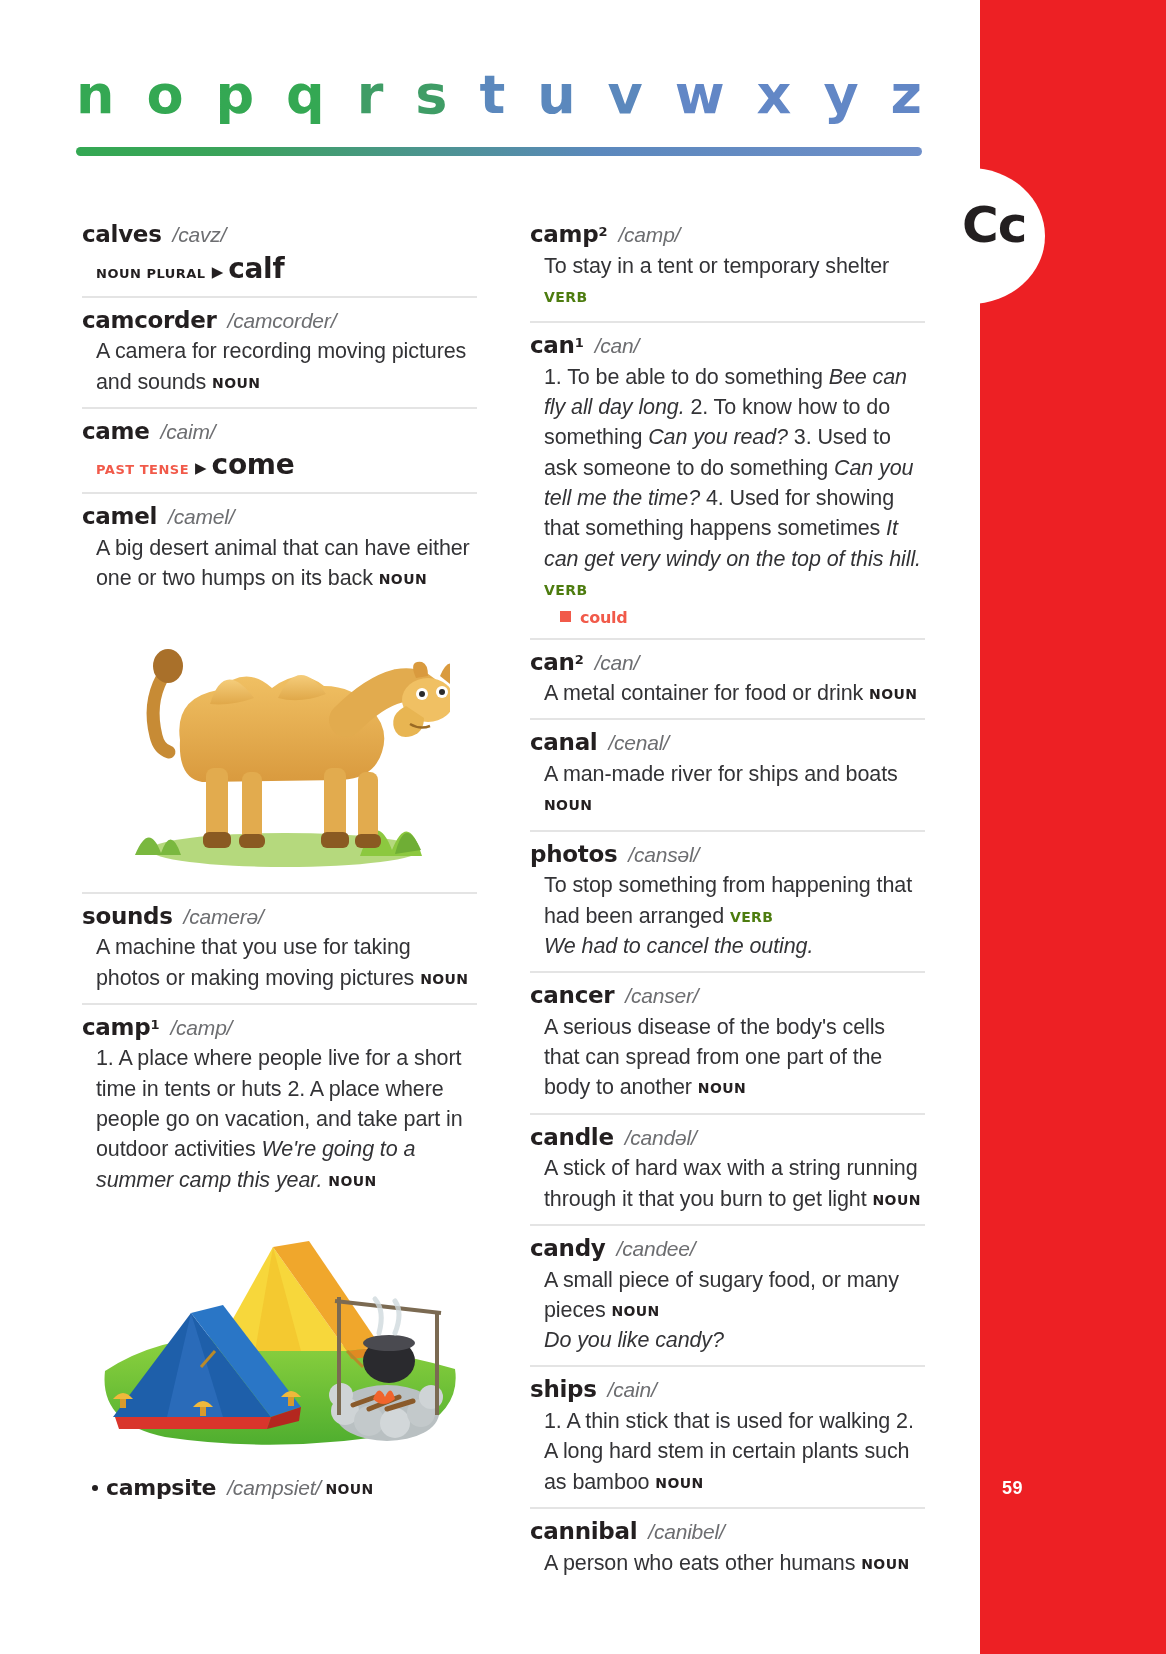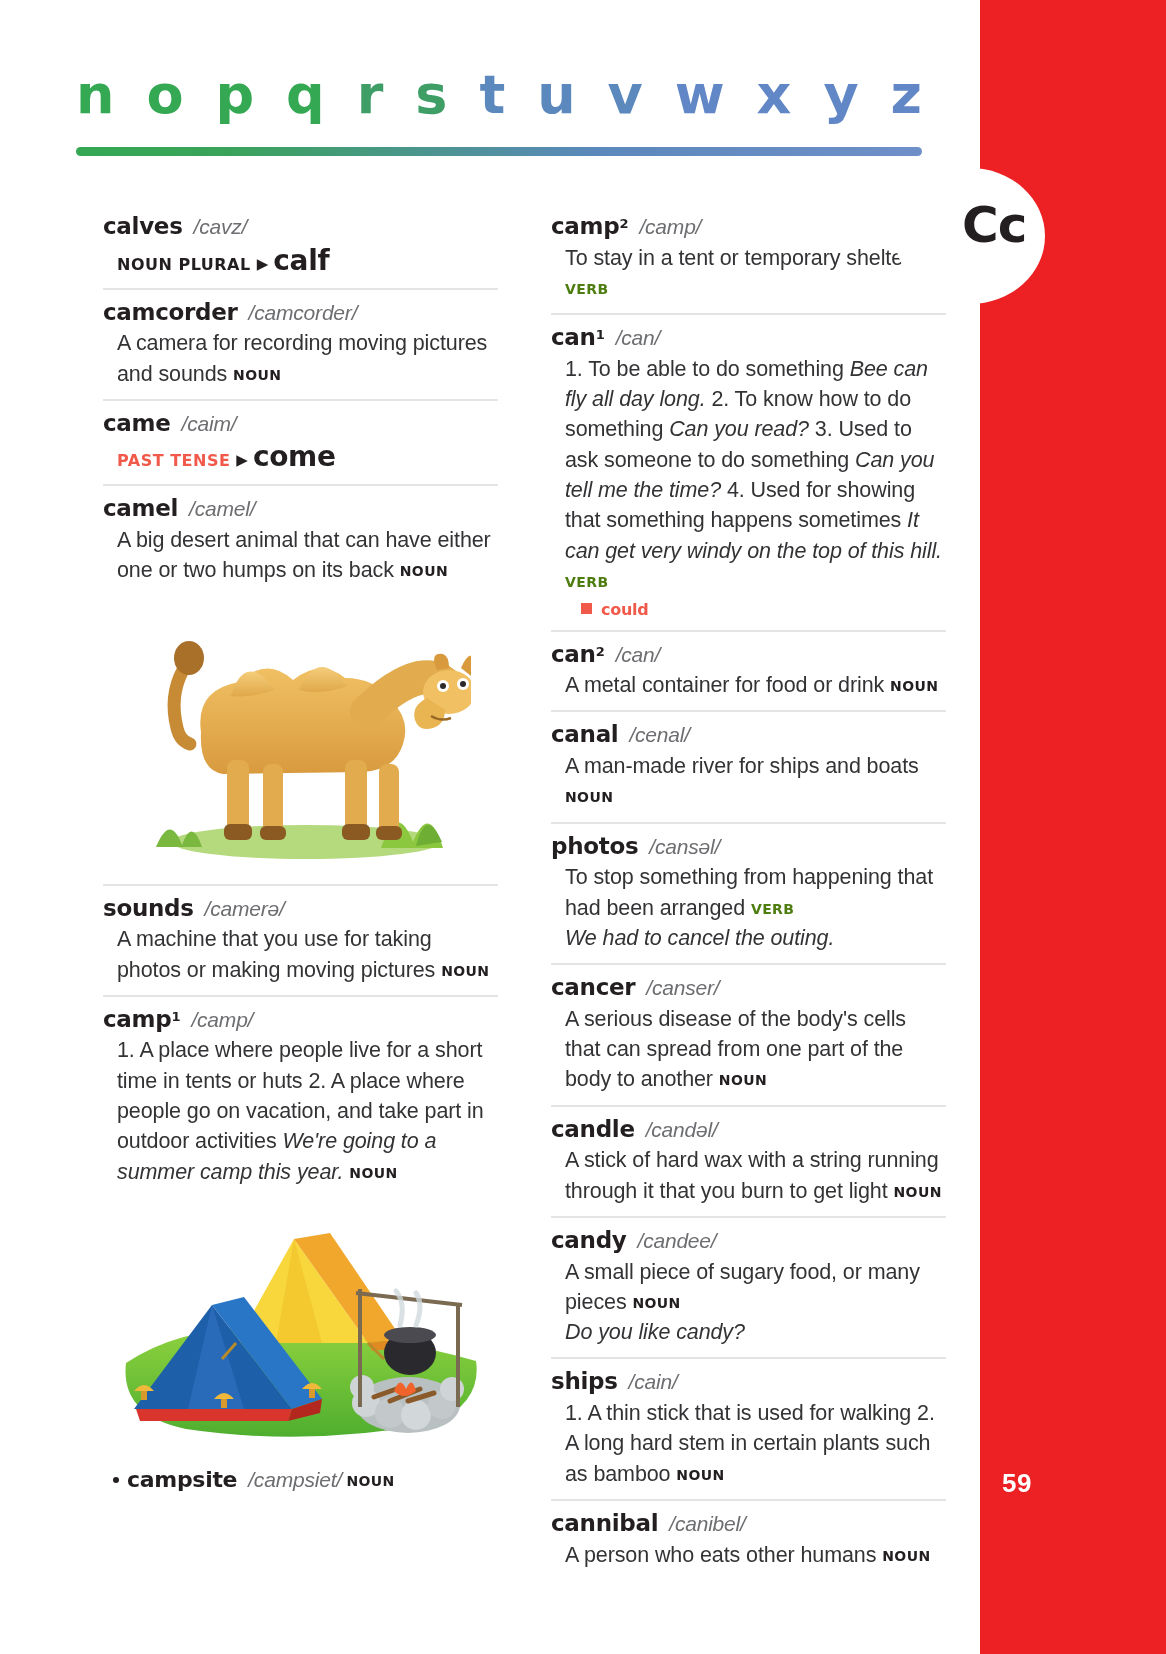--- a/index.html
+++ b/index.html
@@ -19,21 +19,21 @@
   .sidebar {
     position: absolute;
     top: 0; right: 0;
     width: 186px; height: 1654px;
     background: #ed2024;
   }
   .sidebar-page-number {
     position: absolute;
     left: 22px; bottom: 155px;
     color: #ffffff;
-    font-size: 26px;
+    font-size: 18px;
     font-weight: 700;
     letter-spacing: .5px;
   }
   .thumb-circle {
     position: absolute;
     top: 168px; left: 895px;
     width: 150px; height: 136px;
     background: #ffffff;
     border-radius: 50%;
     z-index: 3;
@@ -73,23 +73,22 @@
   }
 
   
   .columns {
     position: absolute;
     top: 196px; left: 0;
     width: 980px;
   }
   .col {
     position: absolute;
-    top: 8px;
+    top: 16px;
     width: 395px;
-    margin-left: 21px;
   }
   .col-left  { left: 82px; }
   .col-right { left: 530px; }
 
   
   .entry {
     padding: 9px 0 10px 0;
     border-bottom: 2px solid #e4e4e4;
   }
   .entry.no-rule { border-bottom: none; }
@@ -144,21 +143,21 @@
   }
 
   
   .xref-line {
     padding-left: 14px;
     line-height: 1.25;
     margin-top: 1px;
   }
   .label-caps {
     font-family: "DejaVu Sans", sans-serif;
-    font-size: 16px;
+    font-size: 13px;
     font-weight: 700;
     letter-spacing: .5px;
     color: #231f20;
   }
   .label-caps.red { color: #f15a4a; }
   .tri {
     display: inline-block;
     margin: 0 5px 0 6px;
     color: #231f20;
     font-size: 15px;

